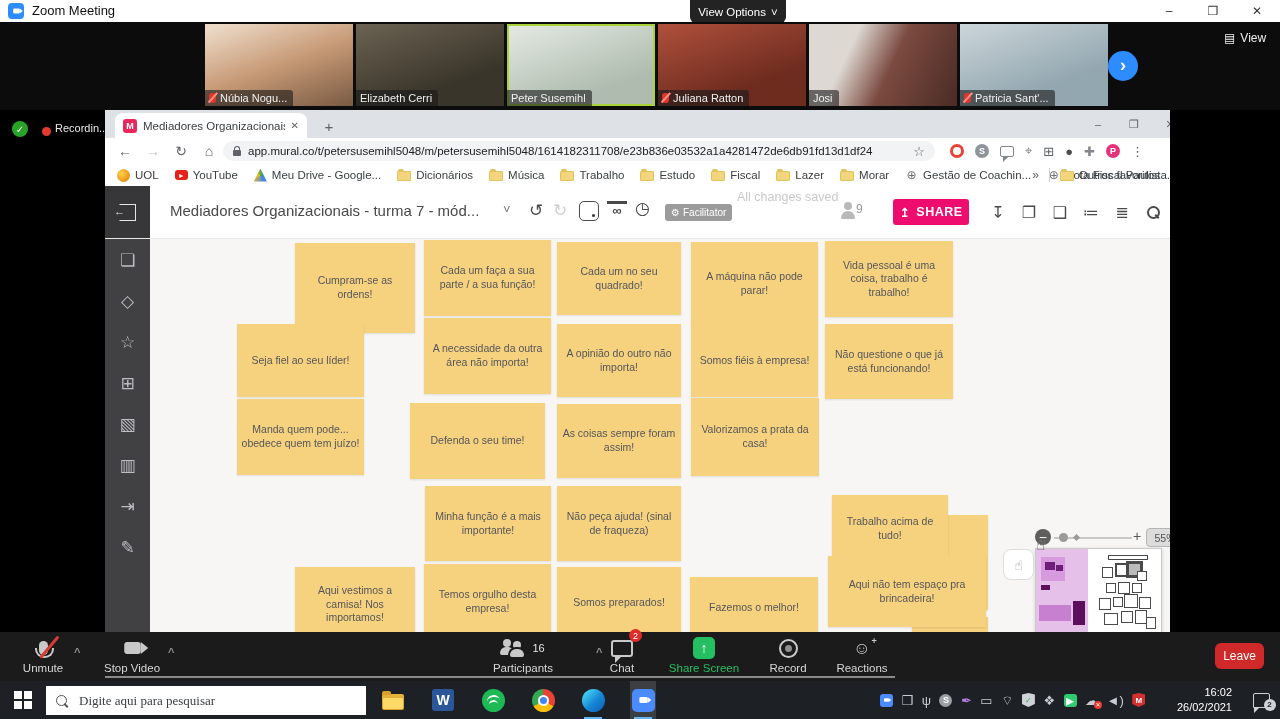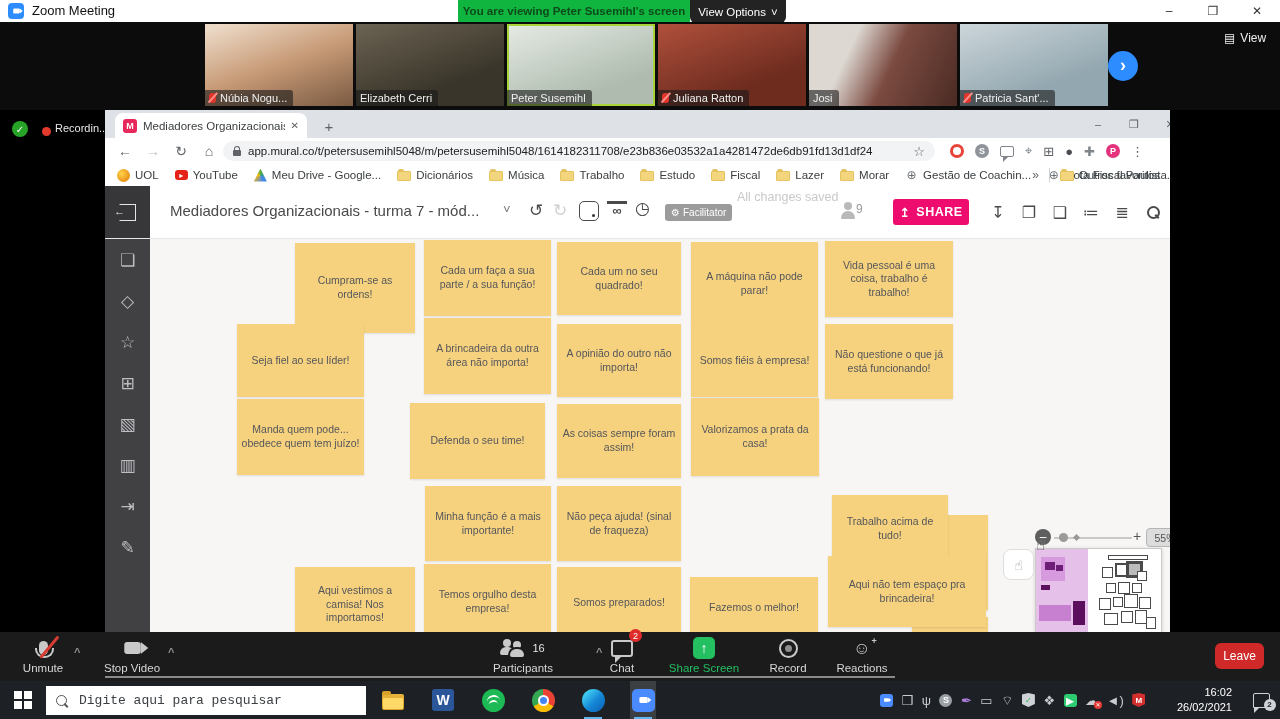--- a/index.html
+++ b/index.html
@@ -140,21 +140,21 @@
   .smiley{position:relative;color:#c9c9c9;font-size:17px;line-height:1;}
   .smiley sup{position:absolute;top:-3px;right:-6px;font-size:9px;font-weight:bold;}
   #leave{position:absolute;left:1215px;top:11px;width:49px;height:26px;background:#cf2929;border-radius:6px;color:#fff;font-size:12px;display:flex;align-items:center;justify-content:center;}
   #share-edge{position:absolute;left:105px;top:44px;width:790px;height:2px;background:#8a8a8a;}
   
   #taskbar{left:0;top:681px;width:1280px;height:38px;background:#1d2024;}
   #start{position:absolute;left:0;top:0;width:46px;height:38px;display:flex;align-items:center;justify-content:center;}
   #winlogo{display:grid;grid-template-columns:8px 8px;grid-template-rows:8px 8px;gap:1.5px;}
   #winlogo span{background:#fefefe;}
   #tb-search{position:absolute;left:46px;top:5px;width:320px;height:29px;background:#fff;display:flex;align-items:center;gap:10px;padding:0 10px;box-sizing:border-box;}
-  #tb-search input{border:none;outline:none;font-size:13px;color:#333;font-family:Liberation Mono, monospace;width:240px;background:transparent;}
+  #tb-search input{border:none;outline:none;font-size:13px;color:#333;font-family:Liberation Serif, serif;width:240px;background:transparent;}
   #tb-search input::placeholder{color:#3c4043;}
   .magd{position:relative;width:9px;height:9px;border:1.7px solid #555;border-radius:50%;flex:none;}
   .magd::after{content:"";position:absolute;left:8px;top:7px;width:2px;height:5px;background:#555;transform:rotate(-45deg);}
   #tb-apps{position:absolute;left:380px;top:0;height:38px;display:flex;align-items:center;gap:24px;}
   .app{position:relative;width:26px;height:38px;display:flex;align-items:center;justify-content:center;}
   .app.hl{background:rgba(255,255,255,.14);}
   .app .uline{position:absolute;bottom:0;left:4px;right:4px;height:2.5px;background:#61b6f0;}
   .tfold{position:relative;width:22px;height:16px;background:linear-gradient(#e8b33c,#d9a227);border-radius:2px;margin-top:3px;}
   .tfold::before{content:"";position:absolute;top:-3px;left:0;width:9px;height:4px;background:#d9a227;border-radius:2px 2px 0 0;}
   .tfold::after{content:"";position:absolute;left:1px;right:1px;top:4px;bottom:1px;background:#ffd968;border-radius:1px;}
@@ -183,21 +183,20 @@
 </head>
 <body>
 
 <div id="root">
 
   <div id="titlebar" class="abs">
     <span id="zoom-app-ic" class="abs">
         <span class="cam" style="transform:scale(.6)"></span>
       </span>
     <span id="app-title" class="abs">Zoom Meeting</span>
-    <div id="banner" class="abs">You are viewing Peter Susemihl's screen</div>
     <div id="viewopts" class="abs">
       <span>View Options</span>
       <span>˅</span>
     </div>
     <span class="winctl abs" style="left:1152px">–</span>
     <span class="winctl abs" style="left:1196px">❐</span>
     <span class="winctl abs" style="left:1240px">✕</span>
   </div>
 
   <div id="strip" class="abs">
@@ -393,21 +392,21 @@
           <span class="sb-ic">✎</span>
         </div>
       <div id="canvas">
         <div id="canvas-notes">
             <div class="note" style="left: 145px; top: 5px; width: 120px; height: 90px; z-index: 0;">Cumpram-se as ordens!</div>
             <div class="note" style="left: 274px; top: 2px; width: 127px; height: 76px; z-index: 0;">Cada um faça a sua parte / a sua função!</div>
             <div class="note" style="left: 407px; top: 4px; width: 124px; height: 73px; z-index: 0;">Cada um no seu quadrado!</div>
             <div class="note" style="left: 541px; top: 4px; width: 127px; height: 84px; z-index: 0;">A máquina não pode parar!</div>
             <div class="note" style="left: 675px; top: 3px; width: 128px; height: 76px; z-index: 0;">Vida pessoal é uma coisa, trabalho é trabalho!</div>
             <div class="note" style="left: 87px; top: 86px; width: 127px; height: 73px; z-index: 0;">Seja fiel ao seu líder!</div>
-            <div class="note" style="left: 274px; top: 80px; width: 127px; height: 76px; z-index: 0;">A brincadeira da outra área não importa!</div>
+            <div class="note" style="left: 274px; top: 80px; width: 127px; height: 76px; z-index: 0;">A necessidade da outra área não importa!</div>
             <div class="note" style="left: 407px; top: 86px; width: 124px; height: 73px; z-index: 0;">A opinião do outro não importa!</div>
             <div class="note" style="left: 541px; top: 86px; width: 127px; height: 73px; z-index: 0;">Somos fiéis à empresa!</div>
             <div class="note" style="left: 675px; top: 86px; width: 128px; height: 75px; z-index: 0;">Não questione o que já está funcionando!</div>
             <div class="note" style="left: 87px; top: 161px; width: 127px; height: 76px; z-index: 0;">Manda quem pode... obedece quem tem juízo!</div>
             <div class="note" style="left: 260px; top: 165px; width: 135px; height: 76px; z-index: 0;">Defenda o seu time!</div>
             <div class="note" style="left: 407px; top: 166px; width: 124px; height: 74px; z-index: 0;">As coisas sempre foram assim!</div>
             <div class="note" style="left: 541px; top: 160px; width: 128px; height: 78px; z-index: 0;">Valorizamos a prata da casa!</div>
             <div class="note" style="left: 275px; top: 248px; width: 126px; height: 75px; z-index: 0;">Minha função é a mais importante!</div>
             <div class="note" style="left: 407px; top: 248px; width: 124px; height: 75px; z-index: 0;">Não peça ajuda! (sinal de fraqueza)</div>
             <div class="note" style="left: 720px; top: 277px; width: 118px; height: 95px; z-index: 1;"></div>

